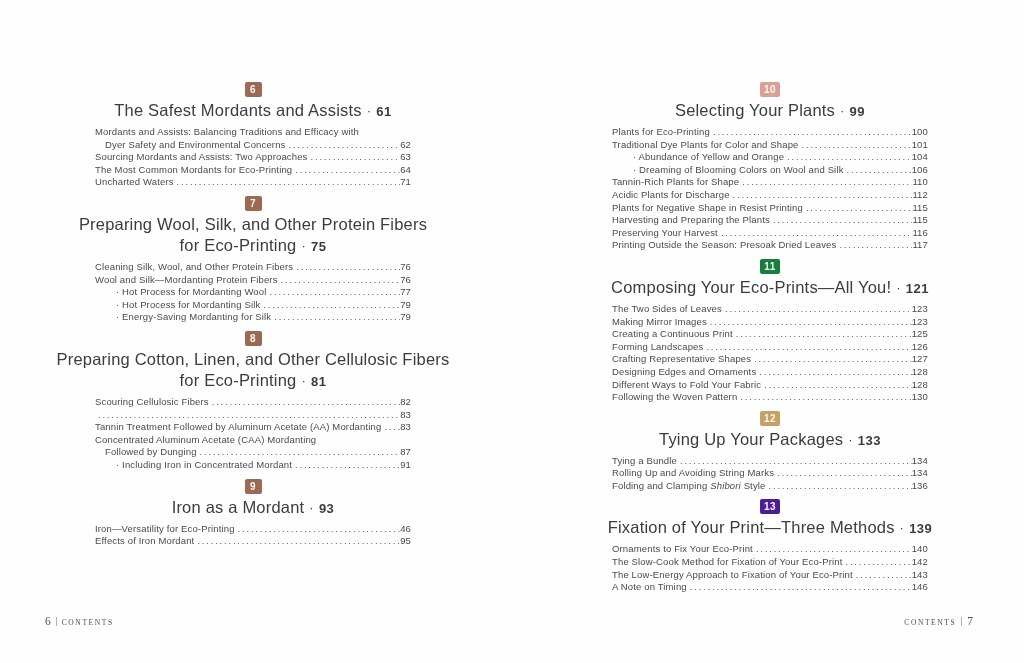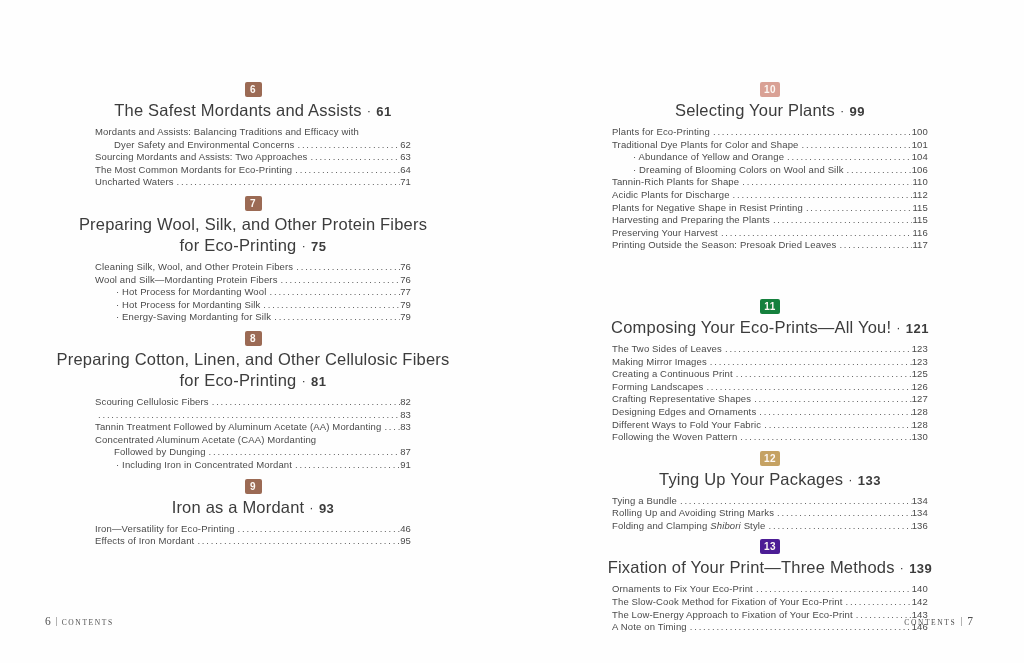--- a/index.html
+++ b/index.html
@@ -30,21 +30,21 @@
     font-size:9.5px;line-height:12.6px;color:#4a4a4a;letter-spacing:.15px;
   }
   .entry .t{white-space:nowrap;}
   .entry .t em{font-style:italic;}
   .entry .dots{flex:1;overflow:hidden;white-space:nowrap;padding:0 2px 0 3px;color:#555;}
   .entry .dots::after{
     content:"......................................................................................................";
     letter-spacing:1.8px;
   }
   .entry .pg{white-space:nowrap;}
-  .entry.ind1{margin-left:19px;}
+  .entry.ind1{margin-left:10px;}
   .entry.ind2{margin-left:21px;}
   .footer{position:absolute;top:611px;font-family:"Liberation Serif",serif;color:#4f4f4f;white-space:nowrap;}
   .footer.f-left{left:45px;}
   .footer.f-right{right:51px;}
   .footer .folio{font-size:11.5px;}
   .footer .fdiv{
     display:inline-block;border-left:1px solid #b3b3b3;height:9px;
     margin:0 5px;vertical-align:-1px;
   }
   .footer .flabel{font-size:7.5px;letter-spacing:1.6px;}
@@ -262,21 +262,21 @@
   <div class="entry ind0">
               <span class="t"><span>Printing Outside the Season: Presoak Dried Leaves</span></span>
               <span class="dots"></span>
               <span class="pg">117</span>
             </div>
 </div>
   </div>
 
   <div class="section">
     <div class="badge-row">
-      <span class="badge" style="background-color: #15803d; margin-top: 40px;">11</span>
+      <span class="badge" style="background-color: #15803d;">11</span>
     </div>
     <h2 class="sec-title"><span class="tt">Composing Your Eco-Prints—All You!</span><span class="sep">·</span><span class="tpg">121</span></h2>
     <div class="entries">
   <div class="entry ind0">
               <span class="t"><span>The Two Sides of Leaves</span></span>
               <span class="dots"></span>
               <span class="pg">123</span>
             </div>
 
   <div class="entry ind0">

